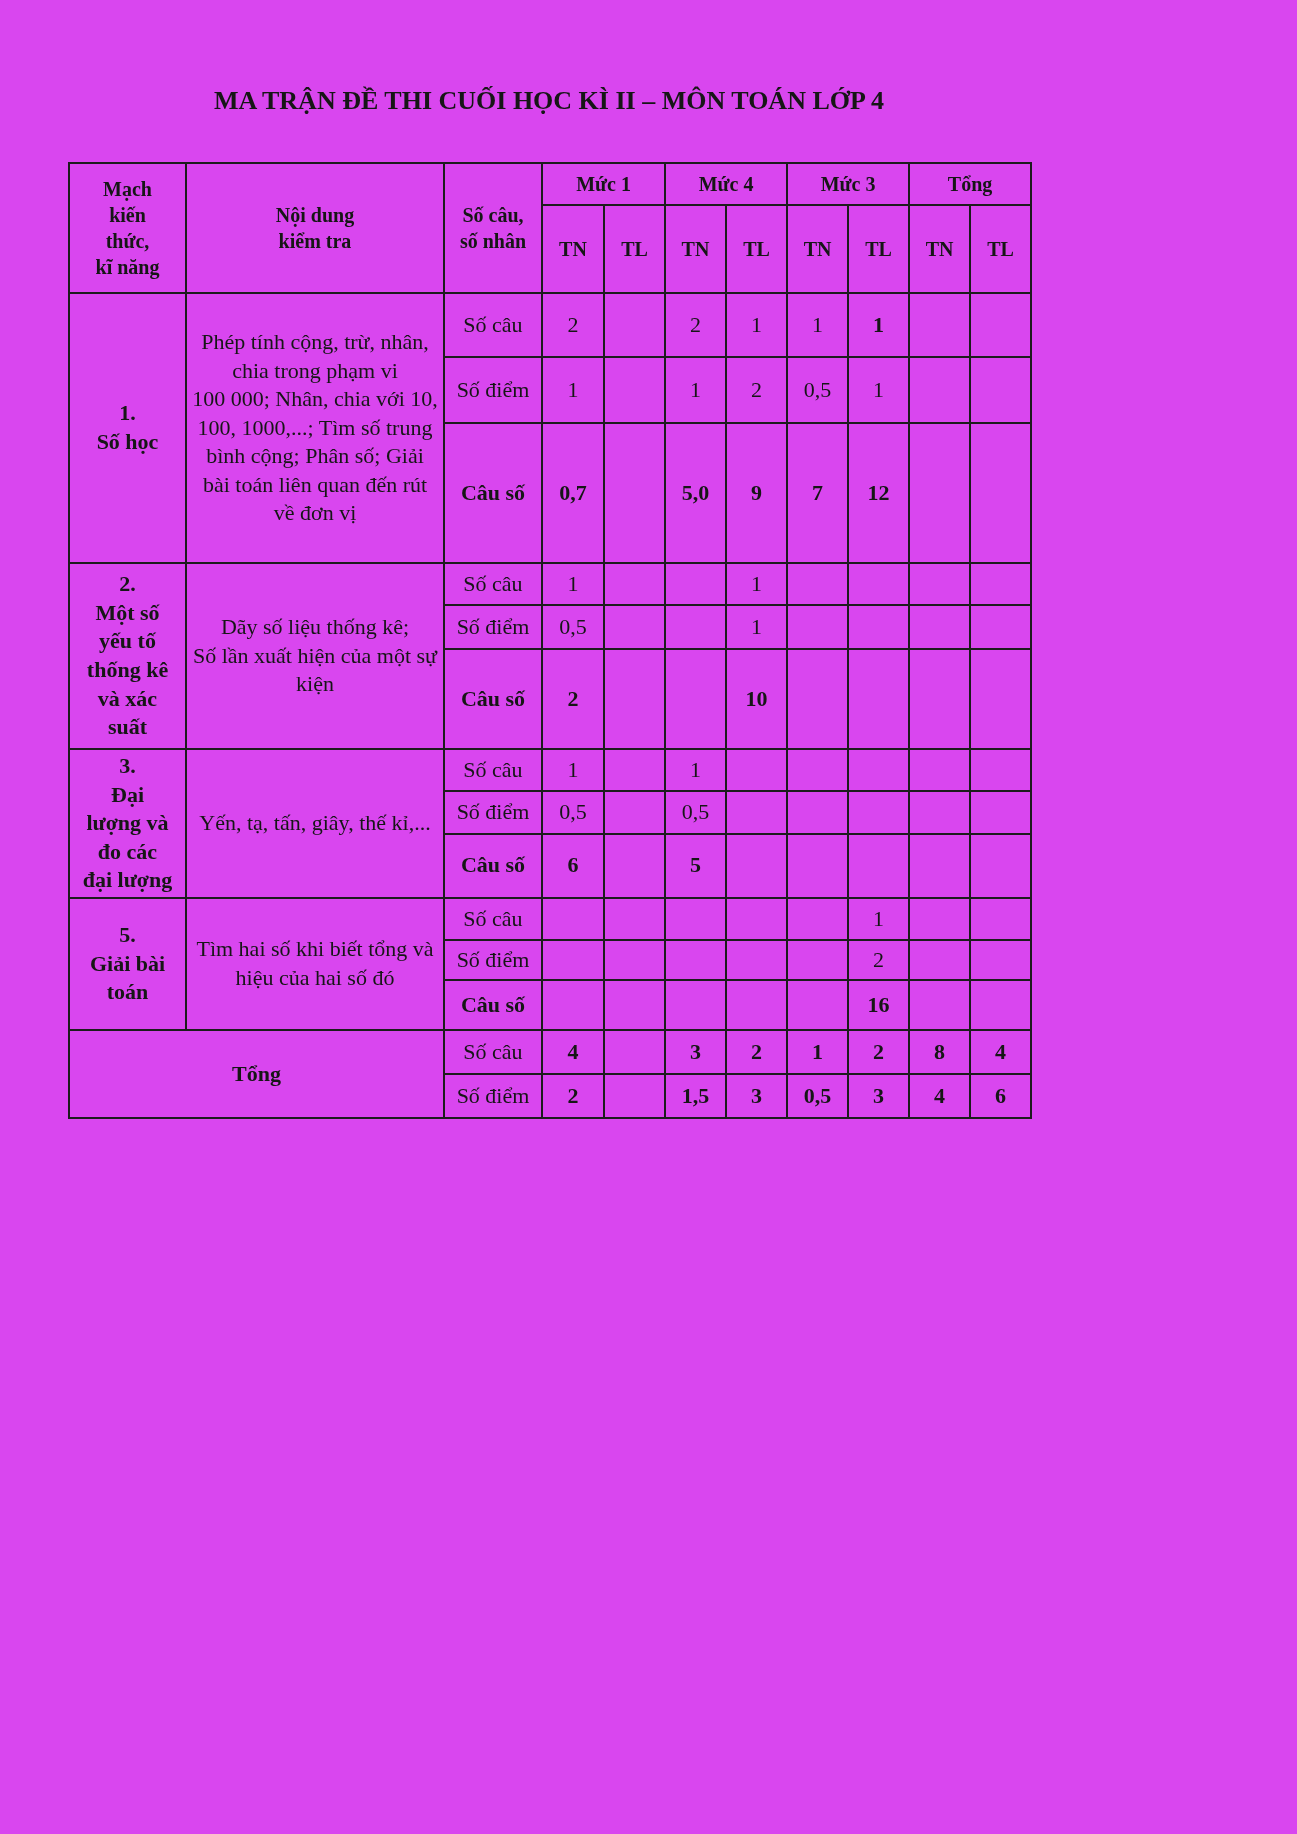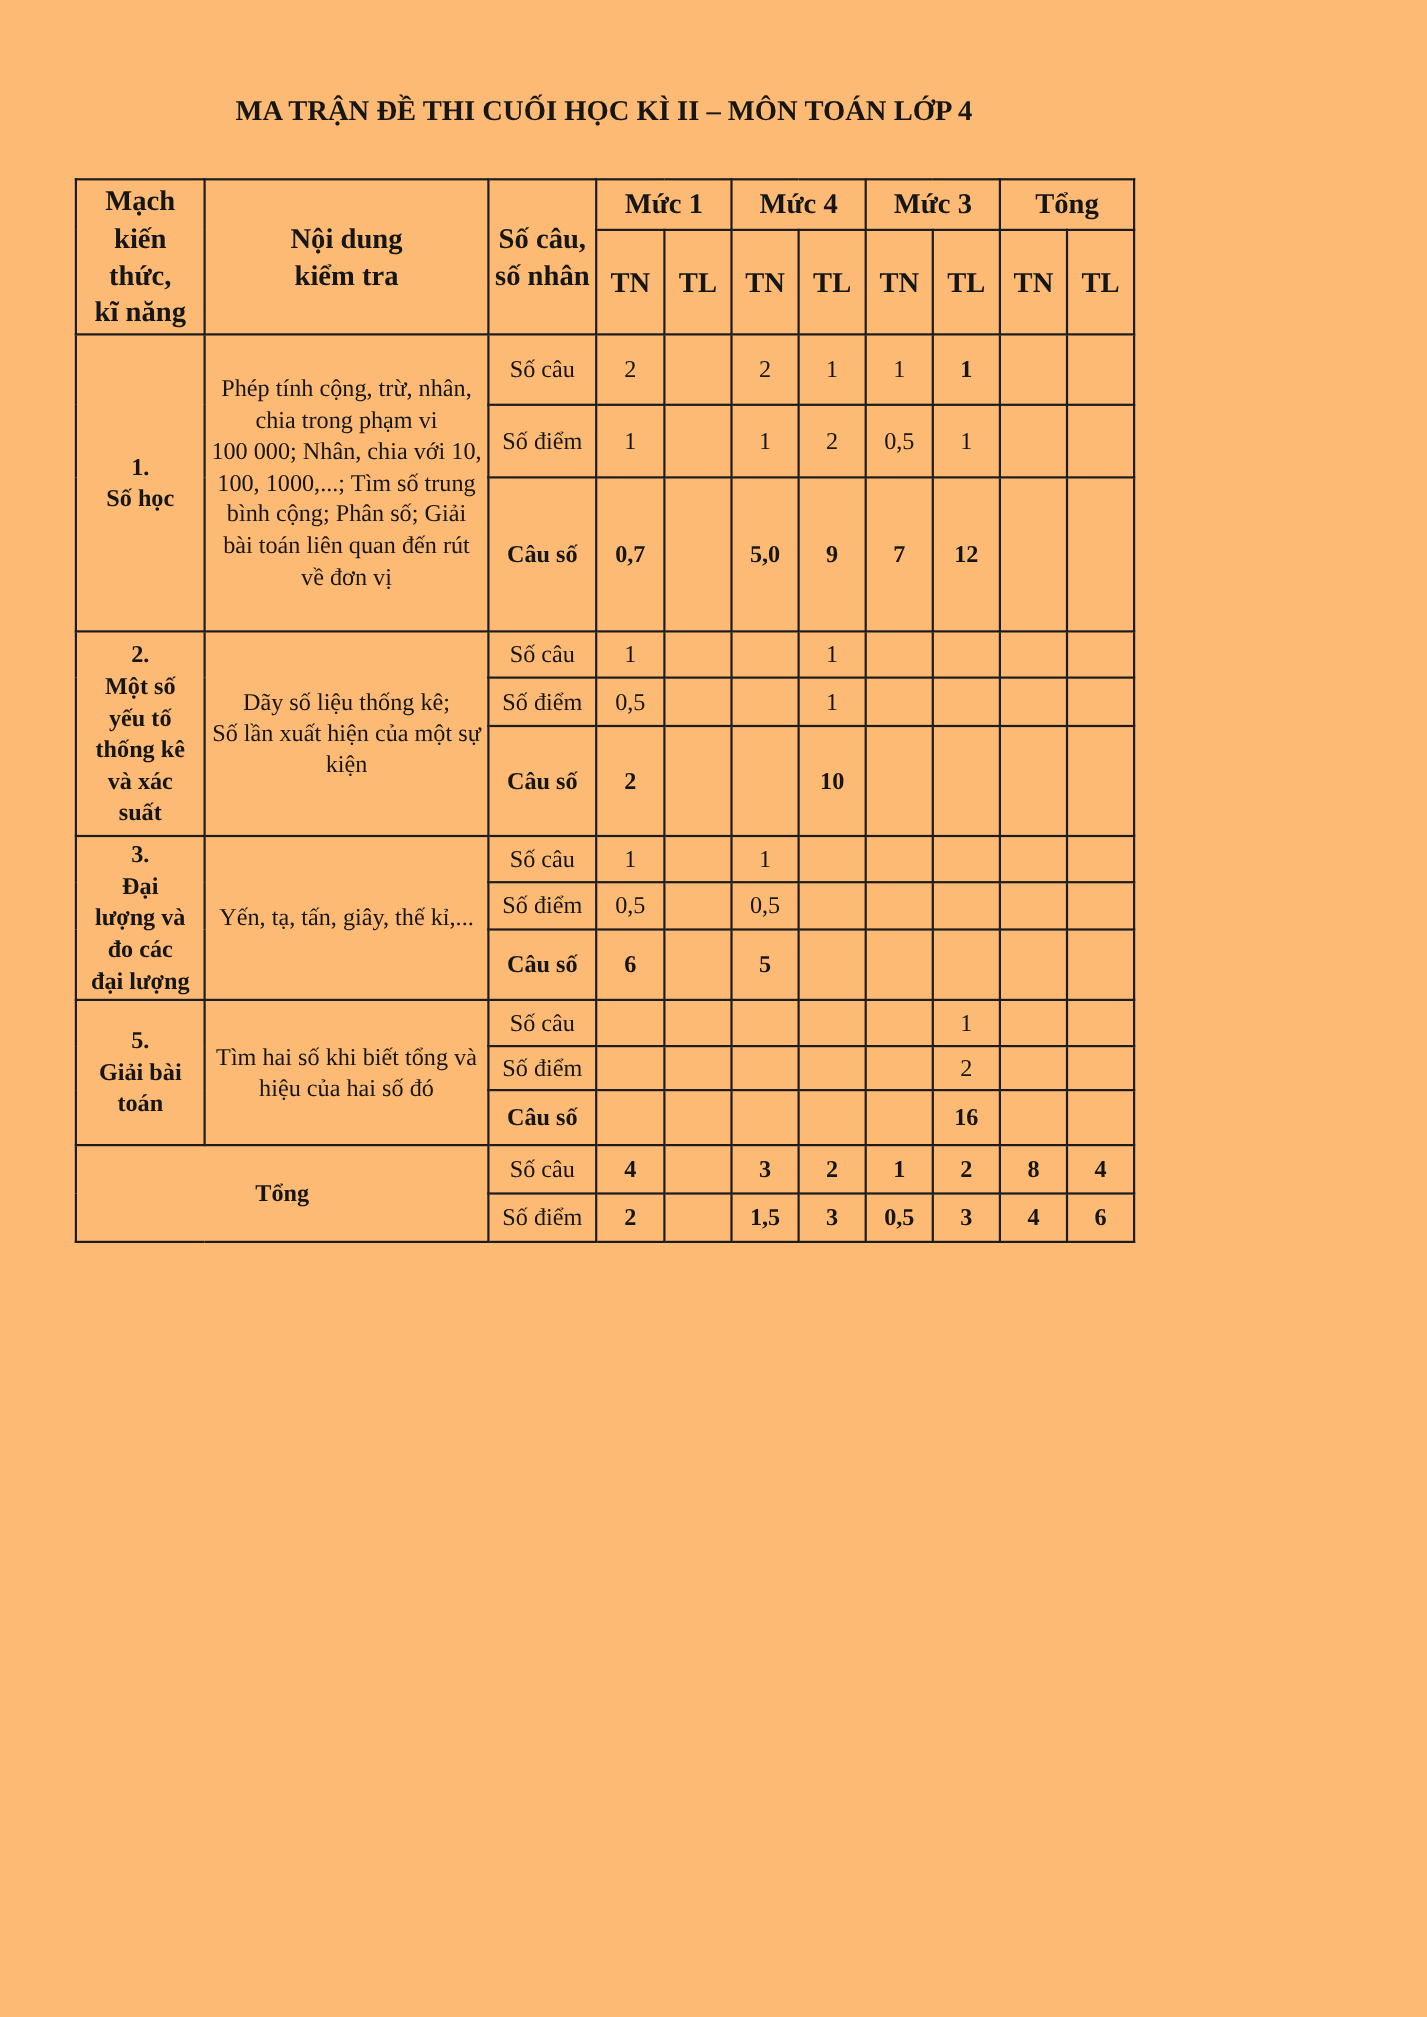--- a/index.html
+++ b/index.html
@@ -1,21 +1,21 @@
 <!DOCTYPE html>
 <html><head>
 <meta charset="utf-8">
 <style>
   * { box-sizing: border-box; }
   html, body { margin: 0; padding: 0; background: #ffffff; }
   .page {
     position: relative;
     width: 1297px;
     height: 1834px;
-    background: #fdba74;
+    background: #d946ef;
     font-family: "Liberation Serif", serif;
     color: #161616;
     overflow: hidden;
   }
   .title {
     width: 962px;
     margin-left: 68px;
     padding-top: 86px;
     text-align: center;
     font-weight: 700;
@@ -30,21 +30,21 @@
   }
   .matrix th, .matrix td {
     border: 2px solid #1c1c1c;
     text-align: center;
     vertical-align: middle;
     font-size: 22px;
     line-height: 1.3;
     padding: 2px 4px;
     overflow: hidden;
   }
-  .matrix th { font-weight: 700; font-size: 26px; }
+  .matrix th { font-weight: 700; font-size: 20px; }
   .pre { white-space: pre-line; }
   .glabel { font-weight: 700; white-space: pre-line; }
   .content {
     text-align: justify;
     white-space: pre-line;
     padding: 4px 9px;
     font-size: 21.5px;
     line-height: 1.32;
     margin-left: 45px;
   }

